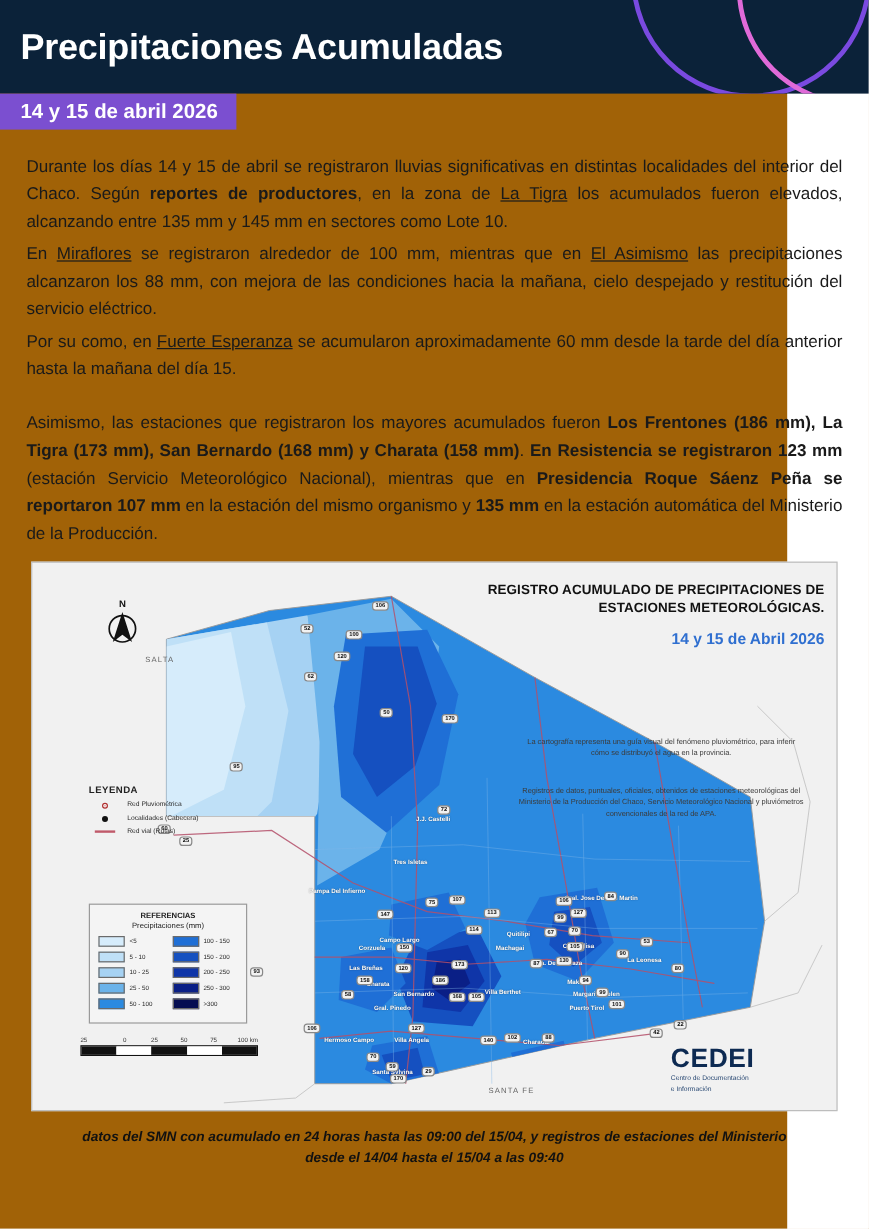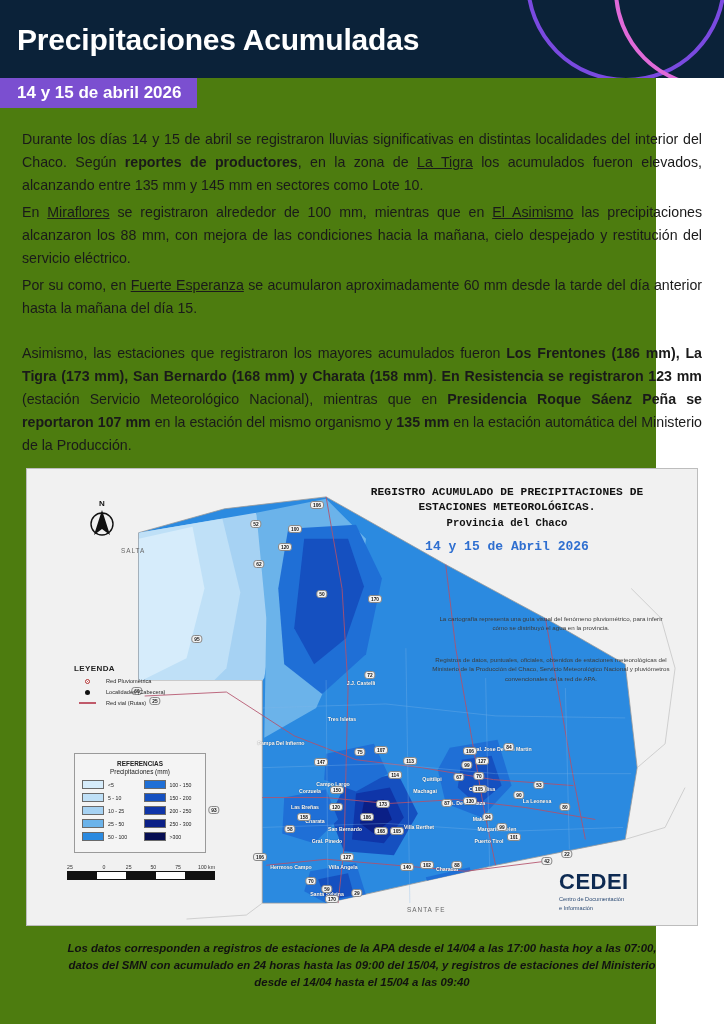--- a/index.html
+++ b/index.html
@@ -3,21 +3,21 @@
 <meta charset="utf-8">
 <title>Precipitaciones Acumuladas</title>
 <style>
   * { box-sizing: border-box; margin: 0; padding: 0; }
   html, body {
     width: 724px; height: 1024px;
     background: #ffffff;
     font-family: "Liberation Sans", sans-serif;
     overflow: hidden;
   }
-  #page { position: relative; width: 656px; height: 1024px; background: #4d7c0f; }
+  #page { position: relative; width: 656px; height: 1024px; background: #a16207; }
 
   
   .header {
     position: relative;
     width: 724px; height: 78px;
     background: #0b2239;
     overflow: hidden;
   }
   .header-arcs { position: absolute; top: 0; right: 0; width: 280px; height: 110px; pointer-events: none; }
   .header-title {
@@ -52,35 +52,35 @@
     position: absolute; left: 26px; top: 468px;
     width: 672px; height: 458px;
     background: #f1f1f1;
     border: 1px solid #bdbdbd;
     overflow: hidden;
   }
   .map-svg { position: absolute; inset: 0; width: 100%; height: 100%; }
 
   .map-title-block {
     position: absolute; left: 300px; top: 16px; width: 360px;
-    text-align: center; pointer-events: none; font-family: Liberation Mono, monospace;
+    text-align: right; pointer-events: none;
   }
   .map-title-l1 { font-size: 11.2px; font-weight: bold; color: #111; line-height: 1.32; letter-spacing: .1px; }
   .map-title-l2 { font-size: 10.6px; font-weight: bold; color: #111; margin-top: 2px; }
   .map-title-date { font-size: 13px; font-weight: bold; color: #2f6fd0; margin-top: 10px; }
 
   .map-note {
     position: absolute; width: 232px; text-align: center;
     font-size: 6.2px; line-height: 1.5; color: #3b3b3b;
   }
   .map-note.n1 { left: 408px; top: 145px; }
   .map-note.n2 { left: 400px; top: 186px; width: 248px; }
 
   
-  .leyenda { position: absolute; left: 47px; top: 185px; margin-top: 10px; }
+  .leyenda { position: absolute; left: 47px; top: 185px; }
   .leyenda-title { font-size: 8px; font-weight: bold; color: #222; letter-spacing: .4px; }
   .leyenda-row { display: flex; align-items: center; margin-top: 5px; font-size: 5.6px; color: #2b2b2b; }
   .leyenda-key { width: 26px; display: flex; justify-content: center; align-items: center; }
   .sym-circle { width: 5px; height: 5px; border: 1px solid #b03030; border-radius: 50%; background: #fff; position: relative; }
   .sym-circle::after { content: ""; position: absolute; inset: 1px; border-radius: 50%; background: #b03030; }
   .sym-dot { width: 5px; height: 5px; border-radius: 50%; background: #111; }
   .sym-line { width: 17px; height: 1.5px; background: #c05a6a; }
   .leyenda-label { margin-left: 6px; }
 
   
@@ -219,21 +219,20 @@
         <path d="M18,2 L26,27 L18,21 L10,27 Z" fill="#111"></path>
       </svg>
     </div>
 
     <div class="prov-label prov-salta">SALTA</div>
     <div class="prov-label prov-santafe">SANTA FE</div>
 
     <div class="map-title-block">
       <div class="map-title-l1">REGISTRO ACUMULADO DE PRECIPITACIONES DE</div>
       <div class="map-title-l1">ESTACIONES METEOROLÓGICAS.</div>
-      <div class="map-title-l2">Provincia del Chaco</div>
       <div class="map-title-date">14 y 15 de Abril 2026</div>
     </div>
 
     <div class="map-note n1">La cartografía representa una guía visual del fenómeno pluviométrico, para inferir cómo se distribuyó el agua en la provincia.</div>
     <div class="map-note n2">Registros de datos, puntuales, oficiales, obtenidos de estaciones meteorológicas del Ministerio de la Producción del Chaco, Servicio Meteorológico Nacional y pluviómetros convencionales de la red de APA.</div>
 
     <div id="station-layer">
         <div style="position: absolute; left: 334px; top: 214px; transform: translate(-50%, -50%); font-size: 5.2px; font-weight: bold; color: rgb(255, 255, 255); white-space: nowrap; text-shadow: rgba(0, 0, 0, 0.6) 0px 0px 1px;">J.J. Castelli</div>
         <div style="position: absolute; left: 315px; top: 250px; transform: translate(-50%, -50%); font-size: 5.2px; font-weight: bold; color: rgb(255, 255, 255); white-space: nowrap; text-shadow: rgba(0, 0, 0, 0.6) 0px 0px 1px;">Tres Isletas</div>
         <div style="position: absolute; left: 254px; top: 274px; transform: translate(-50%, -50%); font-size: 5.2px; font-weight: bold; color: rgb(255, 255, 255); white-space: nowrap; text-shadow: rgba(0, 0, 0, 0.6) 0px 0px 1px;">Pampa Del Infierno</div>
@@ -408,17 +407,16 @@
       <path d="M16,2 A11,11 0 1,0 16,24 A9,9 0 1,1 16,2 Z" fill="#2f7fd0"></path>
     </svg>
     <div class="cedei">
       <div class="cedei-name">CEDEI</div>
       <div class="cedei-sub">Centro de Documentación</div>
       <div class="cedei-sub">e Información</div>
     </div>
   </div>
 
   <div class="footer">
-    <div>Los datos corresponden a registros de estaciones de la APA desde el 14/04 a las 17:00 hasta hoy a las 07:00,</div>
     <div>datos del SMN con acumulado en 24 horas hasta las 09:00 del 15/04, y registros de estaciones del Ministerio</div>
     <div>desde el 14/04 hasta el 15/04 a las 09:40</div>
   </div>
 </div>
 
 </body></html>

